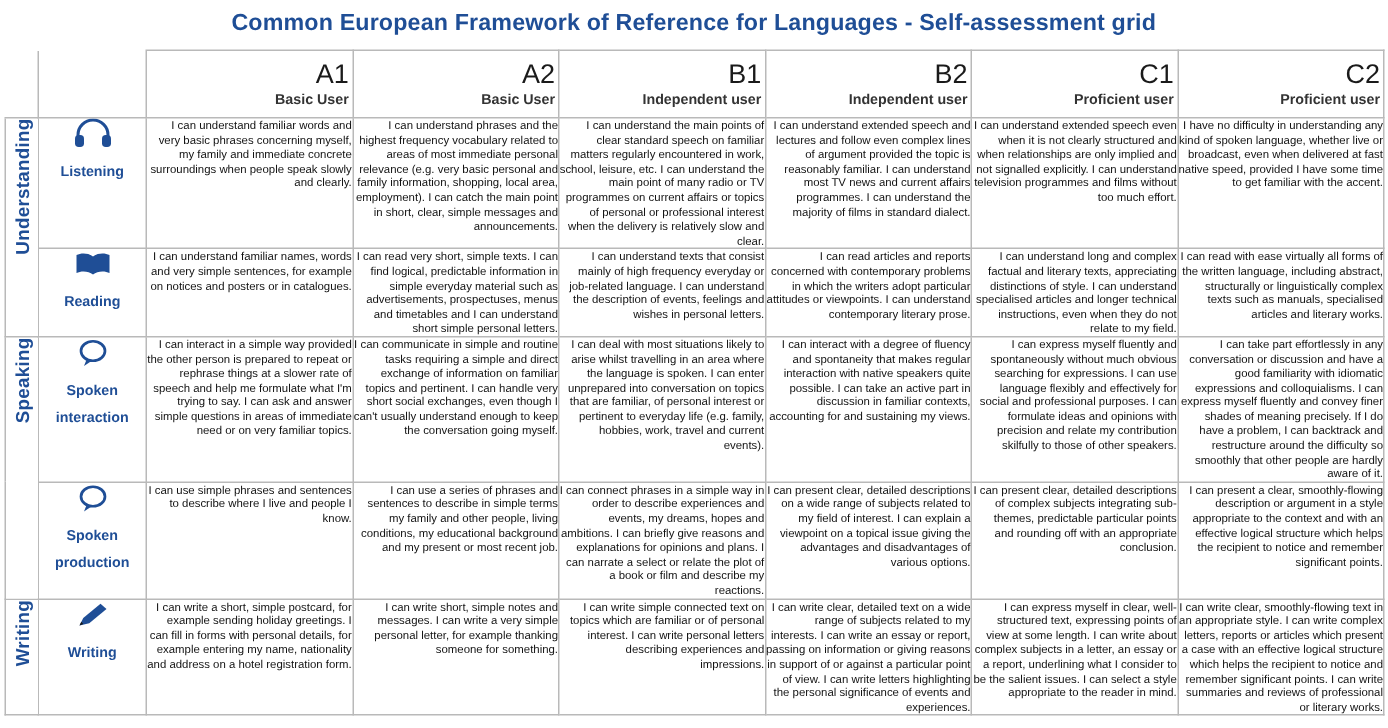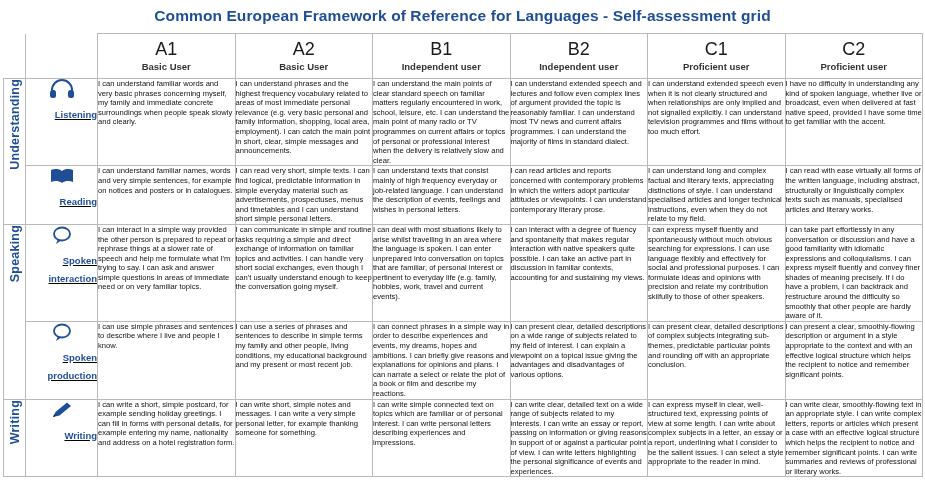--- a/index.html
+++ b/index.html
@@ -40,21 +40,21 @@
   col.c-level { width: 137.5px; }
 
   thead td.corner-a, thead td.corner-b {
     border-top: none;
     border-left: none;
     background: #fff;
   }
   thead td.corner-a { border-left: none; }
   thead td.corner-b { }
   thead td.lvl {
-    text-align: center;
+    text-align: right;
     padding: 5px 2px 5px 2px;
     background: #fff;
   }
   .lvl-code {
     font-size: 18px;
     color: #1a1a1a;
     font-weight: normal;
     line-height: 20px;
     font-family: "Liberation Sans", sans-serif;
   }
@@ -75,45 +75,44 @@
     writing-mode: vertical-rl;
     transform: rotate(180deg);
     font-size: 12.5px;
     font-weight: bold;
     color: #1f4e96;
     letter-spacing: .2px;
     white-space: nowrap;
     display: inline-block;
   }
   td.skillcell {
-    text-align: right;
+    text-align: center;
     vertical-align: middle;
     background: #fff;
     padding: 4px 2px;
-    text-decoration: underline;
   }
   .skill-icon {
     display: block;
     margin: 0 auto 3px auto;
     height: 22px;
     line-height: 22px;
   }
   .skill-icon svg { display: block; margin: 0 auto; }
   .skill-label {
     font-size: 9.5px;
     color: #1f4e96;
     font-weight: bold;
     line-height: 11px;
   }
   td.desc {
     font-size: 7.6px;
     line-height: 9.6px;
     color: #111;
     padding: 4px 5px 4px 5px;
-    text-align: left;
+    text-align: right;
     background: #fff;
     hyphens: none;
   }
   .footer {
     text-align: right;
     font-size: 7.5px;
     color: #8a8a8a;
     font-style: italic;
     padding: 5px 6px 0 0;
   }
@@ -216,21 +215,21 @@
         <td class="skillcell">
           <span class="skill-icon">
             <svg width="26" height="20" viewBox="0 0 26 20">
               <ellipse cx="13" cy="9" rx="8" ry="6.5" fill="none" stroke="#1f4e96" stroke-width="1.8"></ellipse>
               <path d="M9 14 L7 19 L12.5 15.3 Z" fill="#1f4e96"></path>
             </svg>
           </span>
           <span class="skill-label">Spoken interaction</span>
         </td>
         <td class="desc">I can interact in a simple way provided the other person is prepared to repeat or rephrase things at a slower rate of speech and help me formulate what I'm trying to say. I can ask and answer simple questions in areas of immediate need or on very familiar topics.</td>
-        <td class="desc">I can communicate in simple and routine tasks requiring a simple and direct exchange of information on familiar topics and activities. I can handle very short social exchanges, even though I can't usually understand enough to keep the conversation going myself.</td>
+        <td class="desc">I can communicate in simple and routine tasks requiring a simple and direct exchange of information on familiar topics and pertinent. I can handle very short social exchanges, even though I can't usually understand enough to keep the conversation going myself.</td>
         <td class="desc">I can deal with most situations likely to arise whilst travelling in an area where the language is spoken. I can enter unprepared into conversation on topics that are familiar, of personal interest or pertinent to everyday life (e.g. family, hobbies, work, travel and current events).</td>
         <td class="desc">I can interact with a degree of fluency and spontaneity that makes regular interaction with native speakers quite possible. I can take an active part in discussion in familiar contexts, accounting for and sustaining my views.</td>
         <td class="desc">I can express myself fluently and spontaneously without much obvious searching for expressions. I can use language flexibly and effectively for social and professional purposes. I can formulate ideas and opinions with precision and relate my contribution skilfully to those of other speakers.</td>
         <td class="desc">I can take part effortlessly in any conversation or discussion and have a good familiarity with idiomatic expressions and colloquialisms. I can express myself fluently and convey finer shades of meaning precisely. If I do have a problem, I can backtrack and restructure around the difficulty so smoothly that other people are hardly aware of it.</td>
       </tr>
 
       <tr>
         <td class="skillcell">
           <span class="skill-icon">
             <svg width="26" height="20" viewBox="0 0 26 20">

